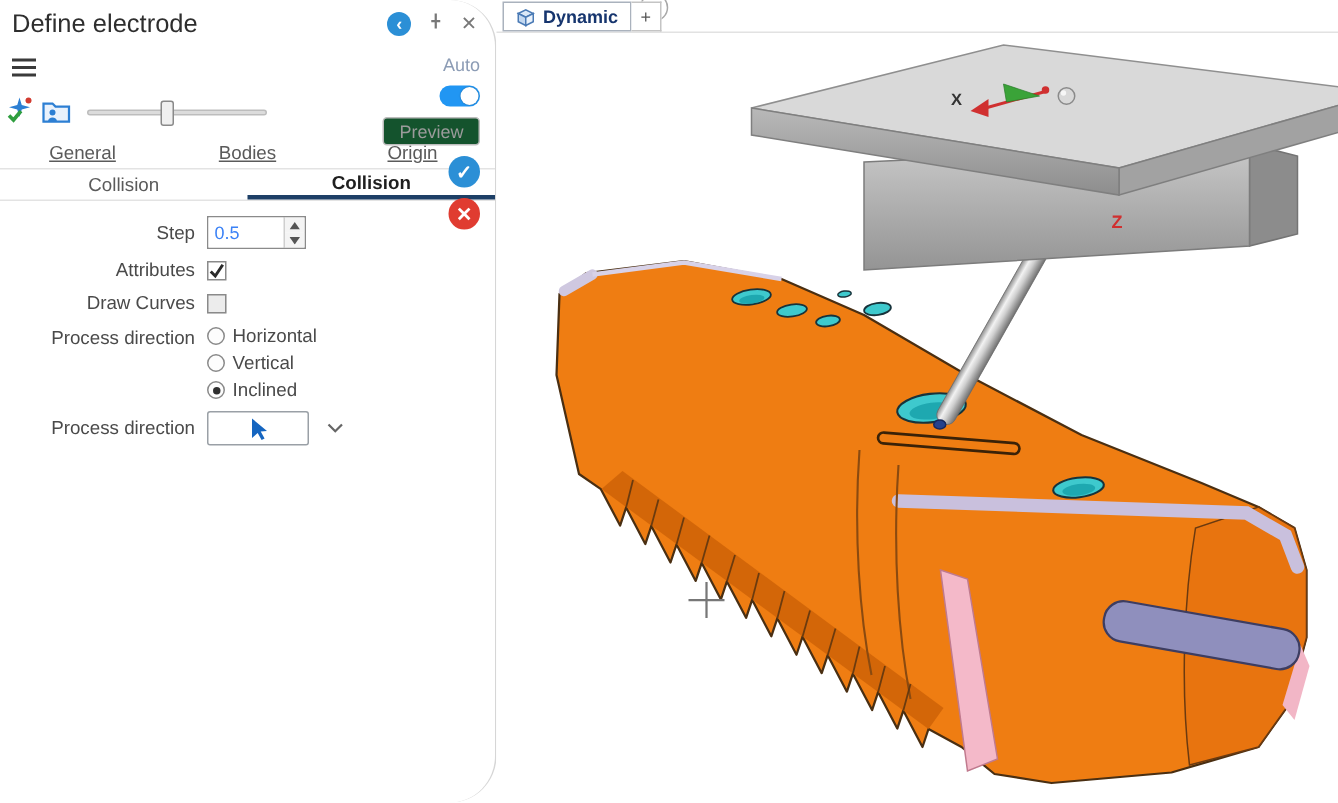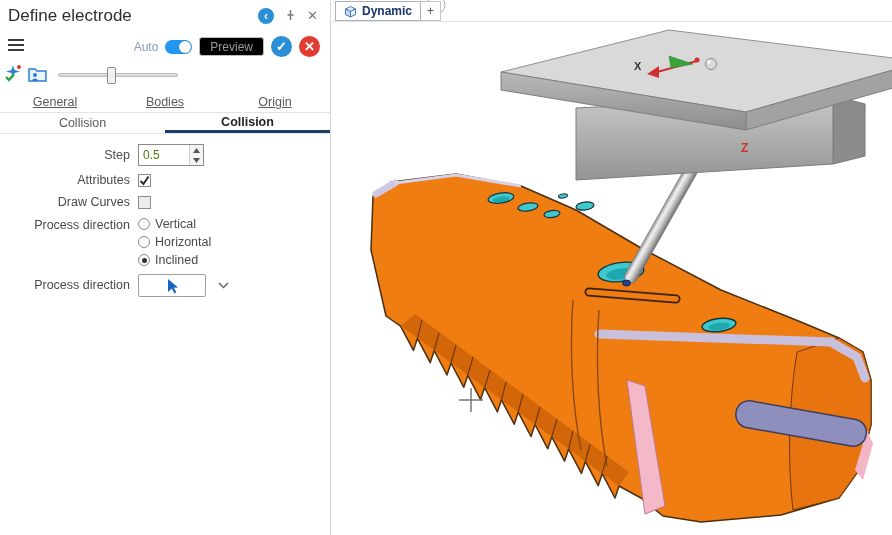--- a/index.html
+++ b/index.html
@@ -2,40 +2,40 @@
 <html style="--accent: #2b8fd6; --confirm: #2b8fd6; --cancel: #e03c31; --toggle-on: #2196f3; --tab-underline: #1d3f66; --cursor-blue: #1565c0; --orange-top: #ef7d12; --orange-dark: #cf6408; --teal: #3ec9cd; --lavender: #c9c0dd; --pink: #f4b9c9; --purple: #8f8fbd;"><head>
 <meta charset="utf-8">
 <style>
   * { margin:0; padding:0; box-sizing:border-box; }
   html,body { width:892px; height:535px; overflow:hidden; background:#fff;
               font-family:"Liberation Sans", sans-serif; }
   .app { position:relative; width:892px; height:535px; background:#fff; }
 
   
   .panel { position:absolute; left:0; top:0; width:331px; height:535px;
-           background:#fff; border-right:1px solid #d6d6d6; }
+           background:#fff; border-right:1px solid #d6d6d6;border-radius:31px; }
   .panel-header { position:relative; height:30px; }
   .panel-title { font-size:17px; font-weight:400; color:#2e2e2e; padding:6px 0 0 8px; }
   .header-icons { position:absolute; top:7px; right:12px; display:flex; gap:11px; align-items:center; }
   .back-btn { width:16px; height:16px; border-radius:50%; background:var(--confirm,#2f9ad8);
               color:#fff; font-size:12px; font-weight:bold; display:flex; align-items:center;
               justify-content:center; cursor:pointer; }
   .close-btn { color:#787878; font-size:13px; cursor:pointer; line-height:14px; }
 
   .cmd-row { position:relative; height:26px; margin-top:4px; }
   .hamburger { position:absolute; left:8px; top:5px; width:16px; cursor:pointer; }
   .hamburger i { display:block; height:2px; background:#3a3a3a; margin-bottom:3px; }
-  .cmd-cluster { position:absolute; right:10px; top:2px; display:flex; align-items:center; gap:7px; }
+  .cmd-cluster { position:absolute; right:10px; top:2px; display:flex; align-items:flex-end; gap:7px;flex-direction:column; }
   .auto-label { font-size:12px; color:#8c9cb5; }
   .toggle { position:relative; width:27px; height:14px; border-radius:7px;
             background:var(--toggle-on,#2196f3); cursor:pointer; }
   .toggle .knob { position:absolute; right:1px; top:1px; width:12px; height:12px;
                   border-radius:50%; background:#fff; box-shadow:0 0 1px rgba(0,0,0,.4); }
   .preview-btn { height:19px; padding:0 10px; font-size:12px; color:#9b9b9b;
-                 background:#000000; border:1px solid #bdbdbd; border-radius:3px; cursor:pointer;
+                 background:#14532d; border:1px solid #bdbdbd; border-radius:3px; cursor:pointer;
                  font-family:"Liberation Sans",sans-serif; }
   .ok-btn,.cancel-btn { width:21px; height:21px; border-radius:50%; color:#fff;
                  display:flex; align-items:center; justify-content:center;
                  font-size:13px; font-weight:bold; cursor:pointer; }
   .ok-btn { background:var(--confirm,#2b8fd6); }
   .cancel-btn { background:var(--cancel,#e03c31); }
 
   .tool-row { position:relative; height:26px; margin-top:2px; }
   .tool-icons { position:absolute; left:3px; top:1px; display:flex; gap:3px; }
   .slider { position:absolute; left:58px; top:11px; width:120px; height:4px;
@@ -58,21 +58,21 @@
   .frow.top { align-items:start; }
   .flabel { text-align:right; color:#4a4a4a; font-size:12.5px; line-height:1.2; }
   .fctrl { display:flex; align-items:center; }
   .pick-btn { width:68px; height:23px; background:#fff; border:1px solid #9aa0a6;
               border-radius:2px; display:flex; align-items:center; justify-content:center;
               cursor:pointer; }
   .chev { margin-left:12px; cursor:pointer; display:flex; align-items:center; }
 
   .step-box { display:flex; width:66px; height:22px; background:#fff; border:1px solid #8a8a8a; }
   .step-input { flex:1; width:46px; border:none; outline:none; font-size:12px; padding-left:4px;
-                color:#4d7c0f; font-family:"Liberation Sans",sans-serif; }
+                color:#3b82f6; font-family:"Liberation Sans",sans-serif; }
   .spin { width:14px; border-left:1px solid #cfcfcf; display:flex; flex-direction:column; }
   .spin button { flex:1; border:none; background:#f4f4f4; cursor:pointer; padding:0;
                  display:flex; align-items:center; justify-content:center; }
 
   .checkbox { width:13px; height:13px; border:1px solid #8a8a8a; background:#fff;
               display:flex; align-items:center; justify-content:center; cursor:pointer; }
   .checkbox.empty { background:#ececec; }
 
   .radio-group { display:flex; flex-direction:column; gap:4px; }
   .radio-row { display:flex; align-items:center; cursor:pointer; }
@@ -202,25 +202,25 @@
         <div class="fctrl">
           <span class="checkbox empty"></span>
         </div>
       </div>
 
       <div class="frow top">
         <label class="flabel" style="padding-top:1px">Process direction</label>
         <div class="radio-group">
           <span class="radio-row">
             <span class="radio"></span>
-            <span class="radio-label">Vertical</span>
+            <span class="radio-label">Horizontal</span>
           </span>
           <span class="radio-row">
             <span class="radio"></span>
-            <span class="radio-label">Horizontal</span>
+            <span class="radio-label">Vertical</span>
           </span>
           <span class="radio-row">
             <span class="radio sel"></span>
             <span class="radio-label">Inclined</span>
           </span>
         </div>
       </div>
 
       <div class="frow" style="margin-top:4px">
         <label class="flabel">Process direction</label>

